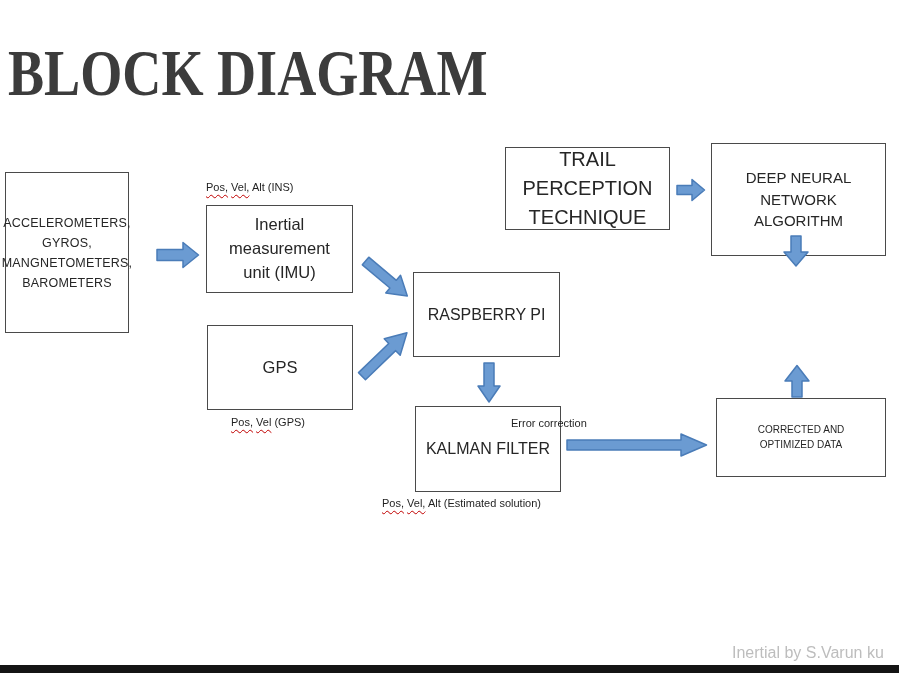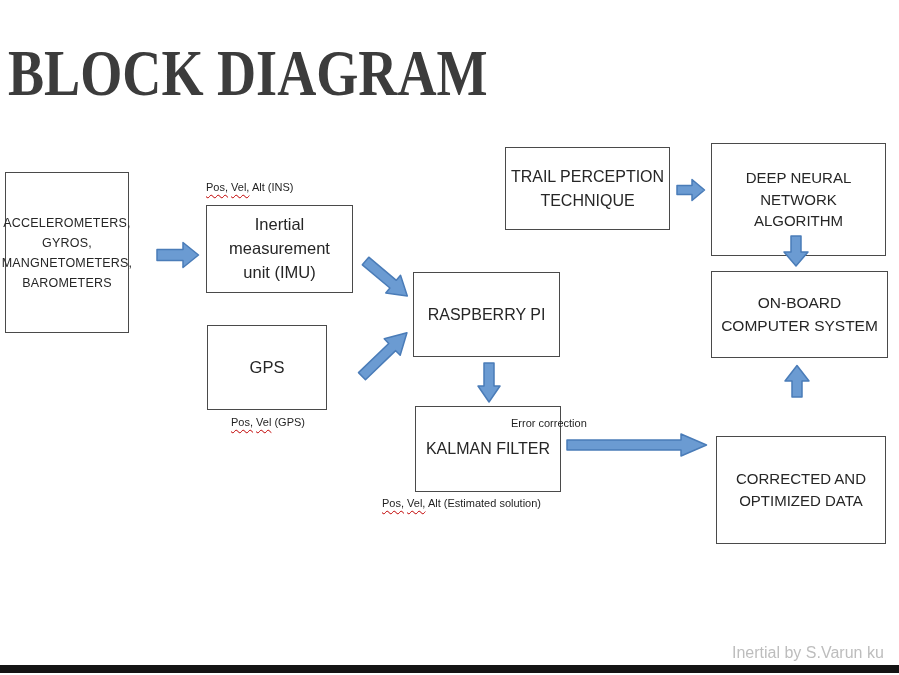--- a/index.html
+++ b/index.html
@@ -33,27 +33,27 @@
     align-items: center;
     justify-content: center;
     text-align: center;
     box-sizing: border-box;
   }
   .box-text { white-space: pre-line; line-height: 1.45; }
 
   #box-sensors   { left: 5px;   top: 172px; width: 124px; height: 161px; }
   #box-sensors .box-text { font-size: 12.5px; line-height: 1.6; letter-spacing: .2px; }
   #box-imu       { left: 206px; top: 205px; width: 147px; height: 88px; font-size: 16.5px; }
-  #box-gps       { left: 207px; top: 325px; width: 120px; height: 85px; font-size: 16.5px; }
+  #box-gps       { left: 207px; top: 325px; width: 146px; height: 85px; font-size: 16.5px; }
   #box-raspberry { left: 413px; top: 272px; width: 147px; height: 85px; font-size: 16px; }
   #box-kalman    { left: 415px; top: 406px; width: 146px; height: 86px; font-size: 16px; }
-  #box-trail     { left: 505px; top: 147px; width: 165px; height: 83px; font-size: 16px; }
+  #box-trail     { left: 505px; top: 147px; width: 165px; height: 83px; font-size: 20px; }
   #box-dnn       { left: 711px; top: 143px; width: 175px; height: 113px; font-size: 15px; }
   #box-onboard   { left: 711px; top: 271px; width: 177px; height: 87px; font-size: 15.5px; }
-  #box-corrected { left: 716px; top: 398px; width: 170px; height: 108px; font-size: 15px; margin-top: 38px; }
+  #box-corrected { left: 716px; top: 398px; width: 170px; height: 79px; font-size: 10px; }
 
   .flow-label { position: absolute; font-size: 11px; white-space: nowrap; color: #1f1f1f; }
   #label-ins       { left: 206px; top: 181px; }
   #label-gps-out   { left: 231px; top: 416px; }
   #label-error     { left: 511px; top: 369px; margin-top: 48px; }
   #label-estimated { left: 382px; top: 497px; }
   .wavy {
     text-decoration-line: underline;
     text-decoration-style: wavy;
     text-decoration-color: var(--misspell, #C00000);
@@ -120,24 +120,20 @@
   </div>
   <div class="box" id="box-trail">
     <div class="box-text">TRAIL PERCEPTION
 TECHNIQUE</div>
   </div>
   <div class="box" id="box-dnn">
     <div class="box-text">DEEP NEURAL
 NETWORK
 ALGORITHM</div>
   </div>
-  <div class="box" id="box-onboard">
-    <div class="box-text">ON-BOARD
-COMPUTER SYSTEM</div>
-  </div>
   <div class="box" id="box-corrected">
     <div class="box-text">CORRECTED AND
 OPTIMIZED DATA</div>
   </div>
 
   <div class="flow-label" id="label-ins">
     <span class="wavy">Pos,</span>
     <span class="wavy">Vel,</span>
     <span>Alt (INS)</span>
   </div>

